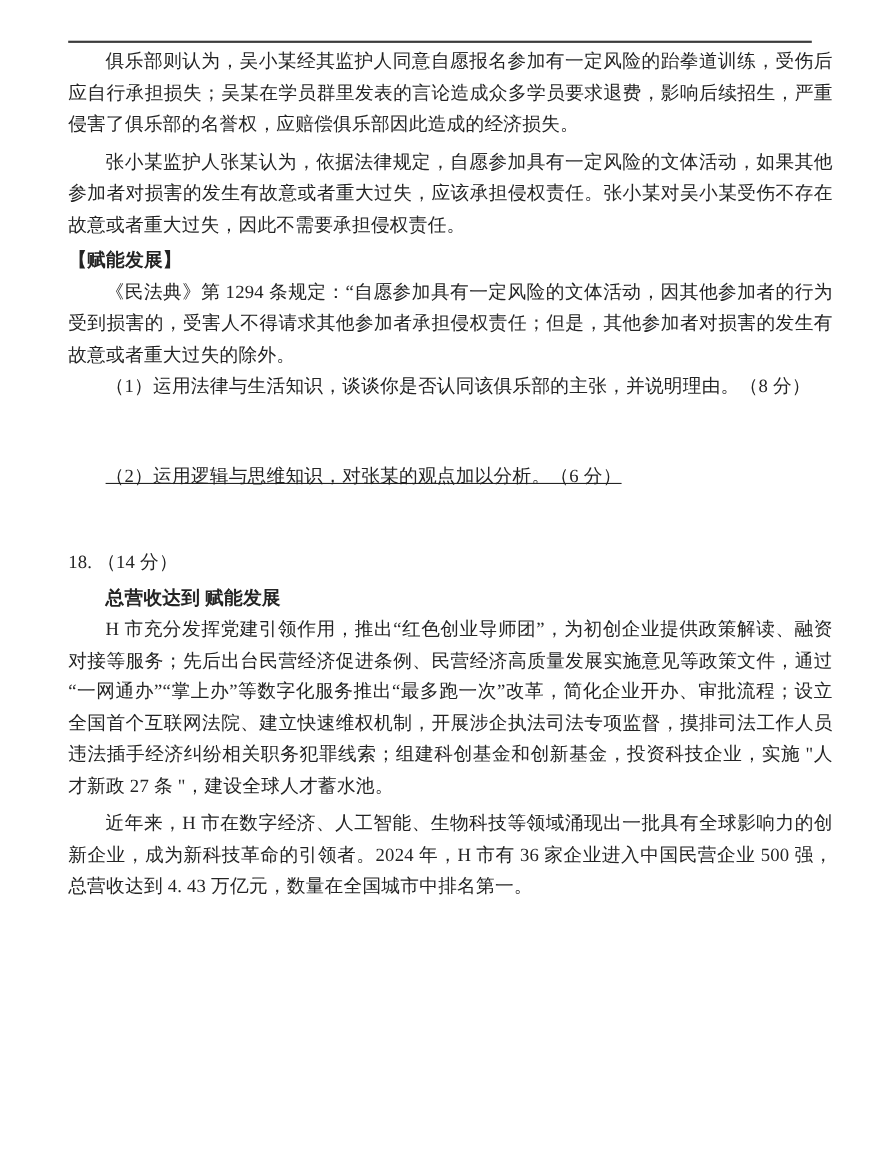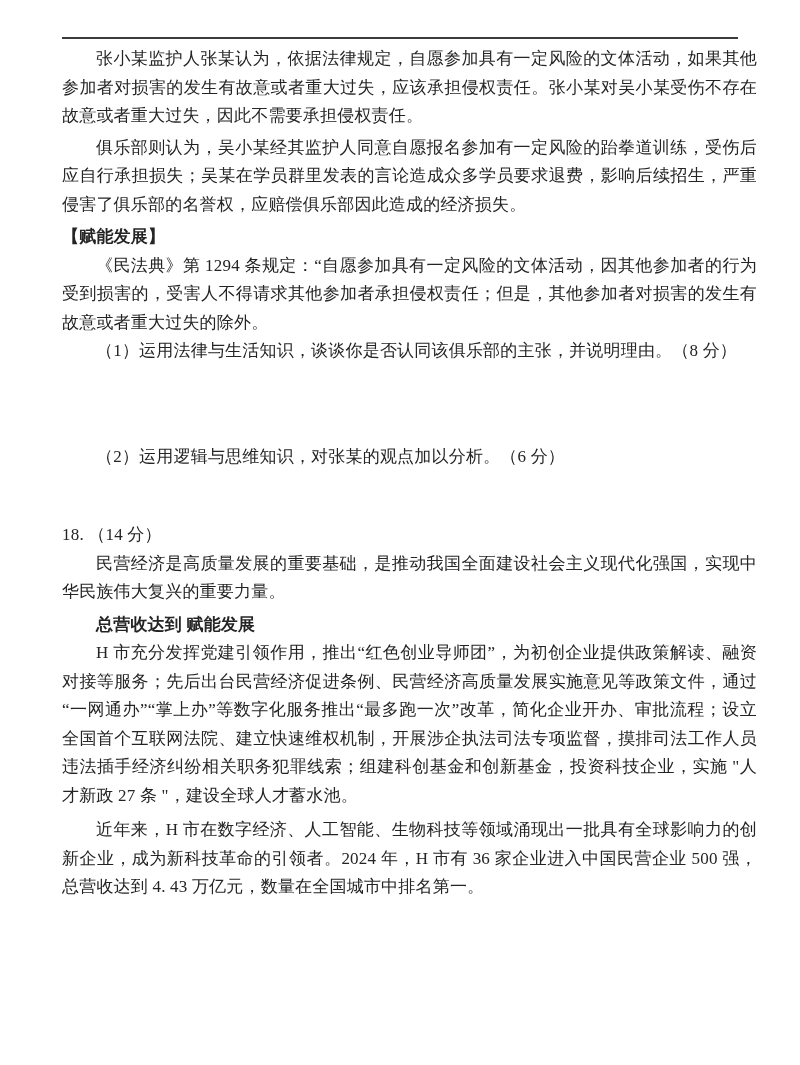--- a/index.html
+++ b/index.html
@@ -41,47 +41,46 @@
 
   .no-indent { text-indent: 0; }
 
   .bold { font-weight: bold; }
 
   
   .mt-first   { margin-top: 3px;  }
   .mt-para    { margin-top: 6px;  }
   .mt-small   { margin-top: 4px;  }
   .mt-none    { margin-top: 0;    }
-  .mt-answer1 { margin-top: 77px; }  
+  .mt-answer1 { margin-top: 53px; text-decoration: underline; }  
   .mt-answer2 { margin-top: 50px; }  
 </style>
 </head>
 <body>
 
 <div class="page">
   <div class="content">
 
     <div class="top-rule"></div>
 
+    <p class="para mt-first">俱乐部则认为，吴小某经其监护人同意自愿报名参加有一定风险的跆拳道训练，受伤后应自行承担损失；吴某在学员群里发表的言论造成众多学员要求退费，影响后续招生，严重侵害了俱乐部的名誉权，应赔偿俱乐部因此造成的经济损失。</p>
+
     <p class="para mt-para">张小某监护人张某认为，依据法律规定，自愿参加具有一定风险的文体活动，如果其他参加者对损害的发生有故意或者重大过失，应该承担侵权责任。张小某对吴小某受伤不存在故意或者重大过失，因此不需要承担侵权责任。</p>
-
-    <p class="para mt-first">俱乐部则认为，吴小某经其监护人同意自愿报名参加有一定风险的跆拳道训练，受伤后应自行承担损失；吴某在学员群里发表的言论造成众多学员要求退费，影响后续招生，严重侵害了俱乐部的名誉权，应赔偿俱乐部因此造成的经济损失。</p>
 
     <p class="para mt-small no-indent bold">【赋能发展】</p>
 
     <p class="para mt-none">《民法典》第 1294 条规定：“自愿参加具有一定风险的文体活动，因其他参加者的行为受到损害的，受害人不得请求其他参加者承担侵权责任；但是，其他参加者对损害的发生有故意或者重大过失的除外。</p>
 
 
     <p class="para mt-none">（1）运用法律与生活知识，谈谈你是否认同该俱乐部的主张，并说明理由。（8 分）</p>
 
     <p class="para mt-answer1">（2）运用逻辑与思维知识，对张某的观点加以分析。（6 分）</p>
 
     <p class="para mt-answer2 no-indent">18. （14 分）</p>
 
-    <p class="para mt-none">民营经济是高质量发展的重要基础，是推动我国全面建设社会主义现代化强国，实现中华民族伟大复兴的重要力量。</p>
 
     <p class="para mt-small bold">总营收达到 赋能发展</p>
 
     <p class="para mt-none">H 市充分发挥党建引领作用，推出“红色创业导师团”，为初创企业提供政策解读、融资对接等服务；先后出台民营经济促进条例、民营经济高质量发展实施意见等政策文件，通过“一网通办”“掌上办”等数字化服务推出“最多跑一次”改革，简化企业开办、审批流程；设立全国首个互联网法院、建立快速维权机制，开展涉企执法司法专项监督，摸排司法工作人员违法插手经济纠纷相关职务犯罪线索；组建科创基金和创新基金，投资科技企业，实施 "人才新政 27 条 "，建设全球人才蓄水池。</p>
 
     <p class="para mt-para">近年来，H 市在数字经济、人工智能、生物科技等领域涌现出一批具有全球影响力的创新企业，成为新科技革命的引领者。2024 年，H 市有 36 家企业进入中国民营企业 500 强，总营收达到 4. 43 万亿元，数量在全国城市中排名第一。</p>
 
 
   </div>
 </div>

